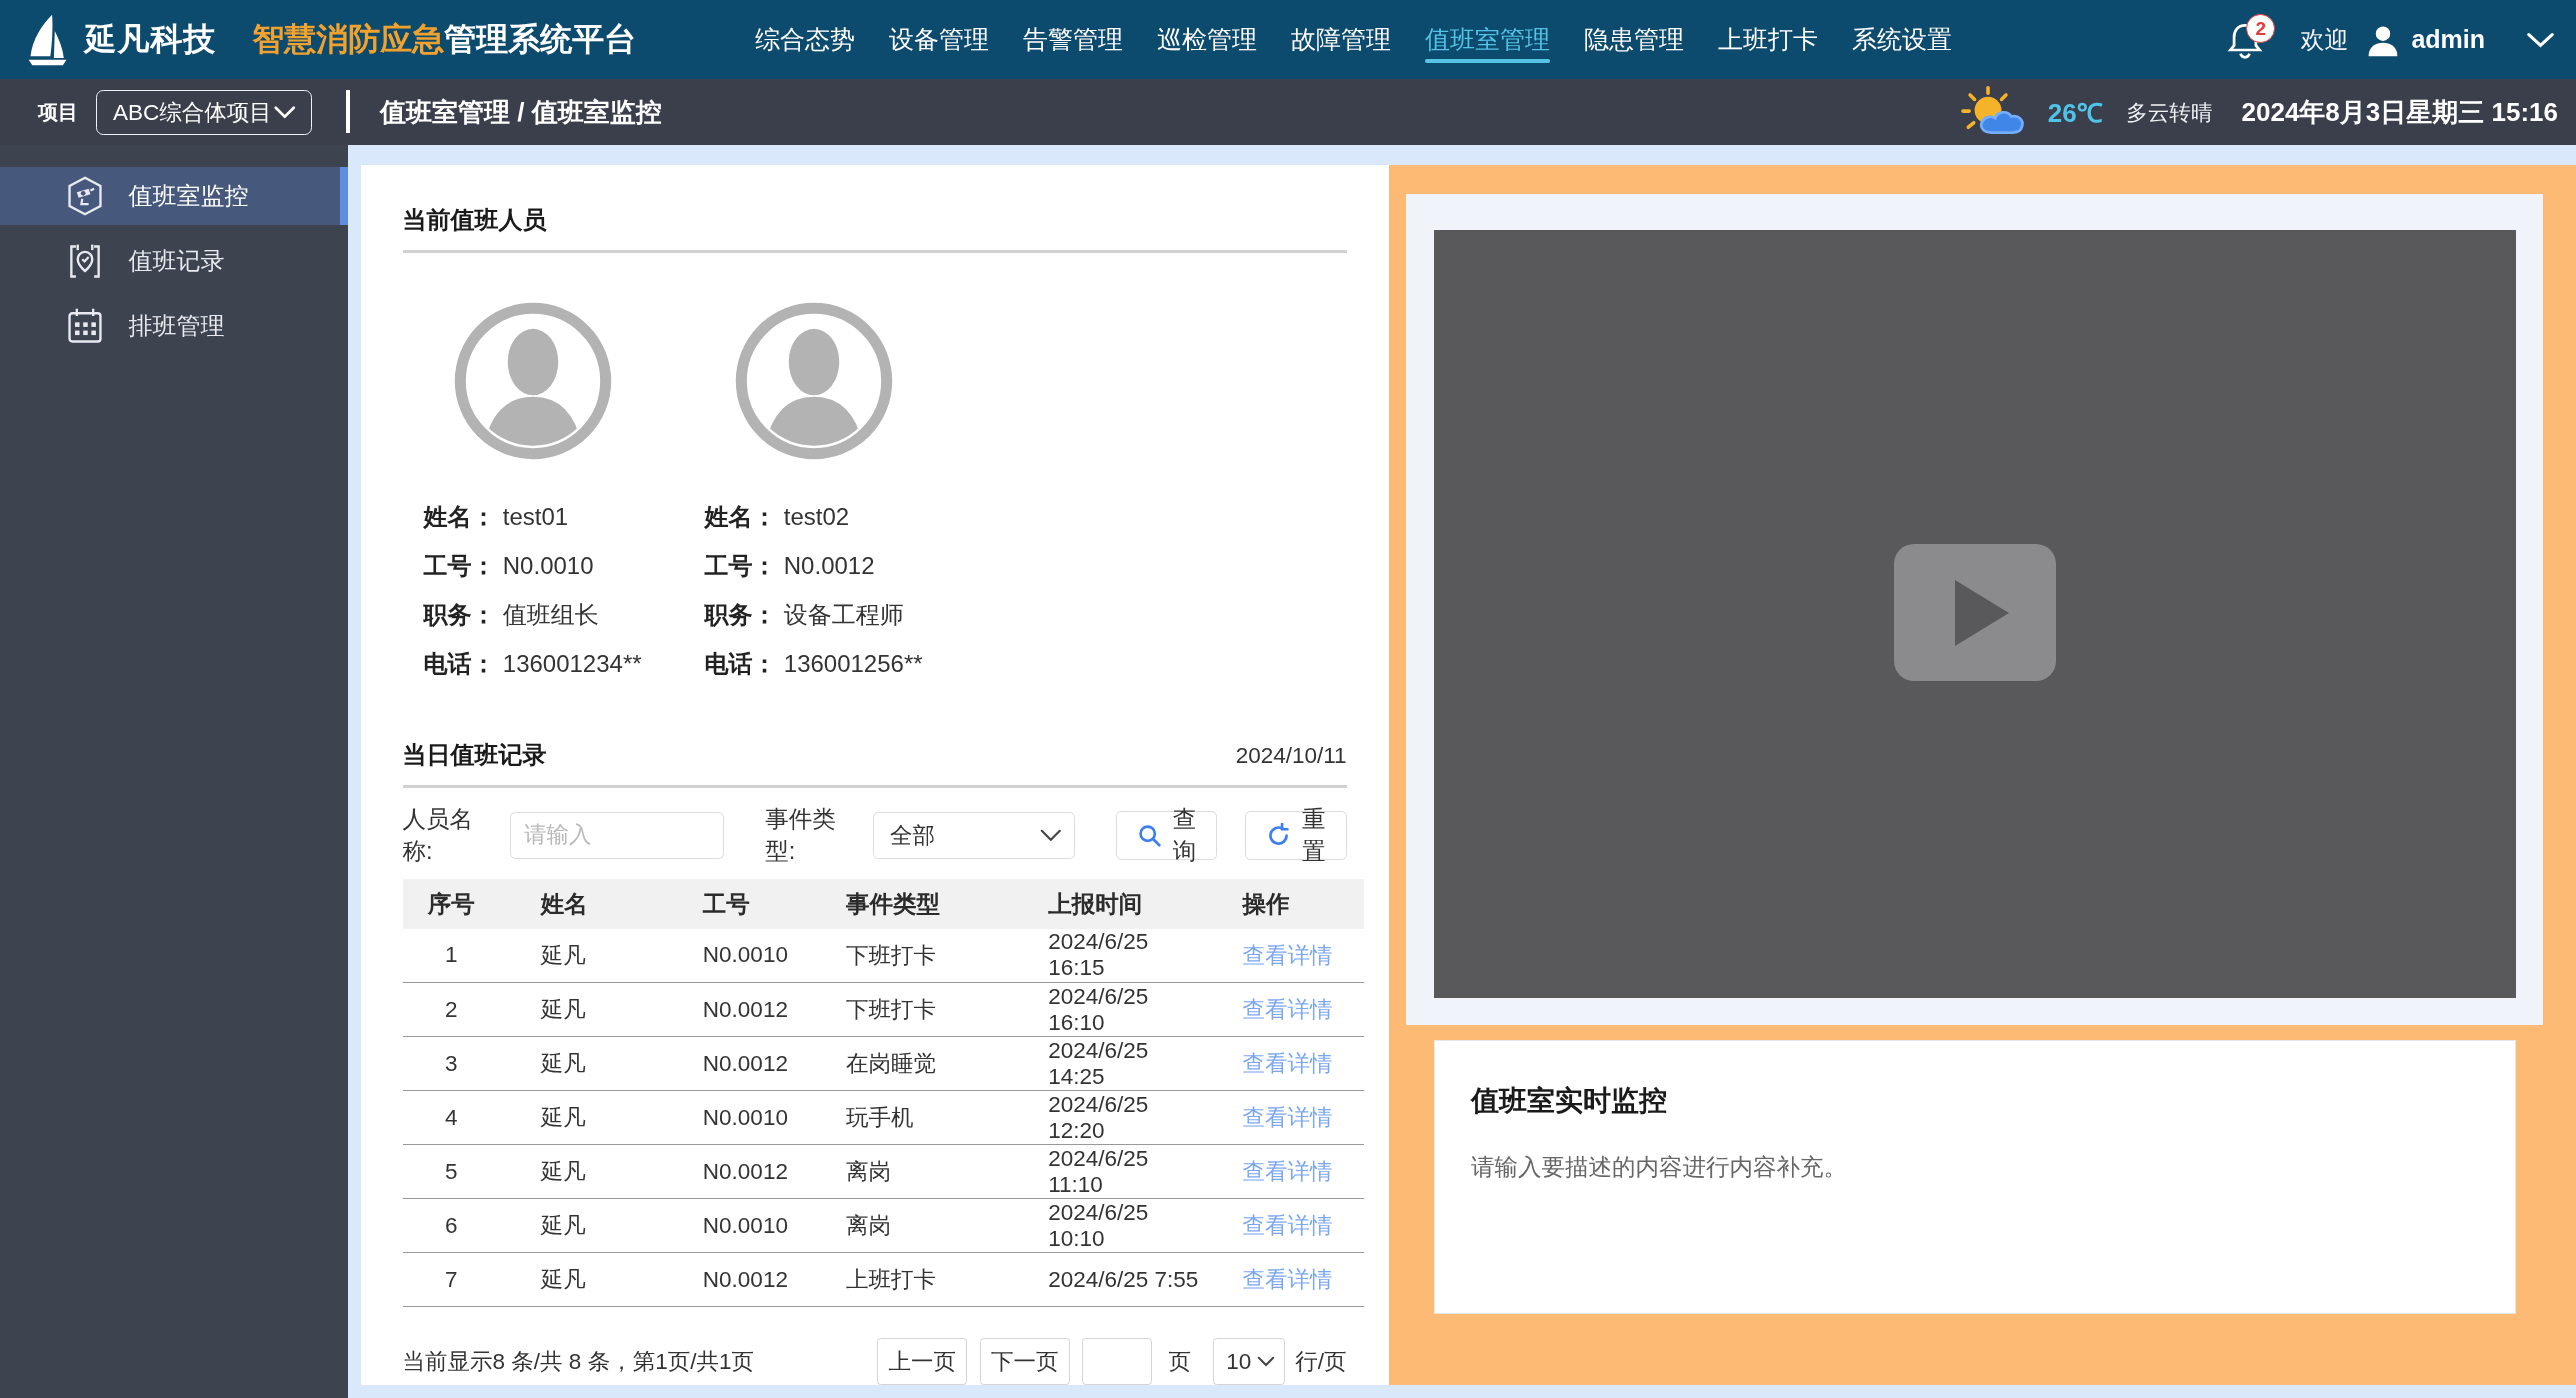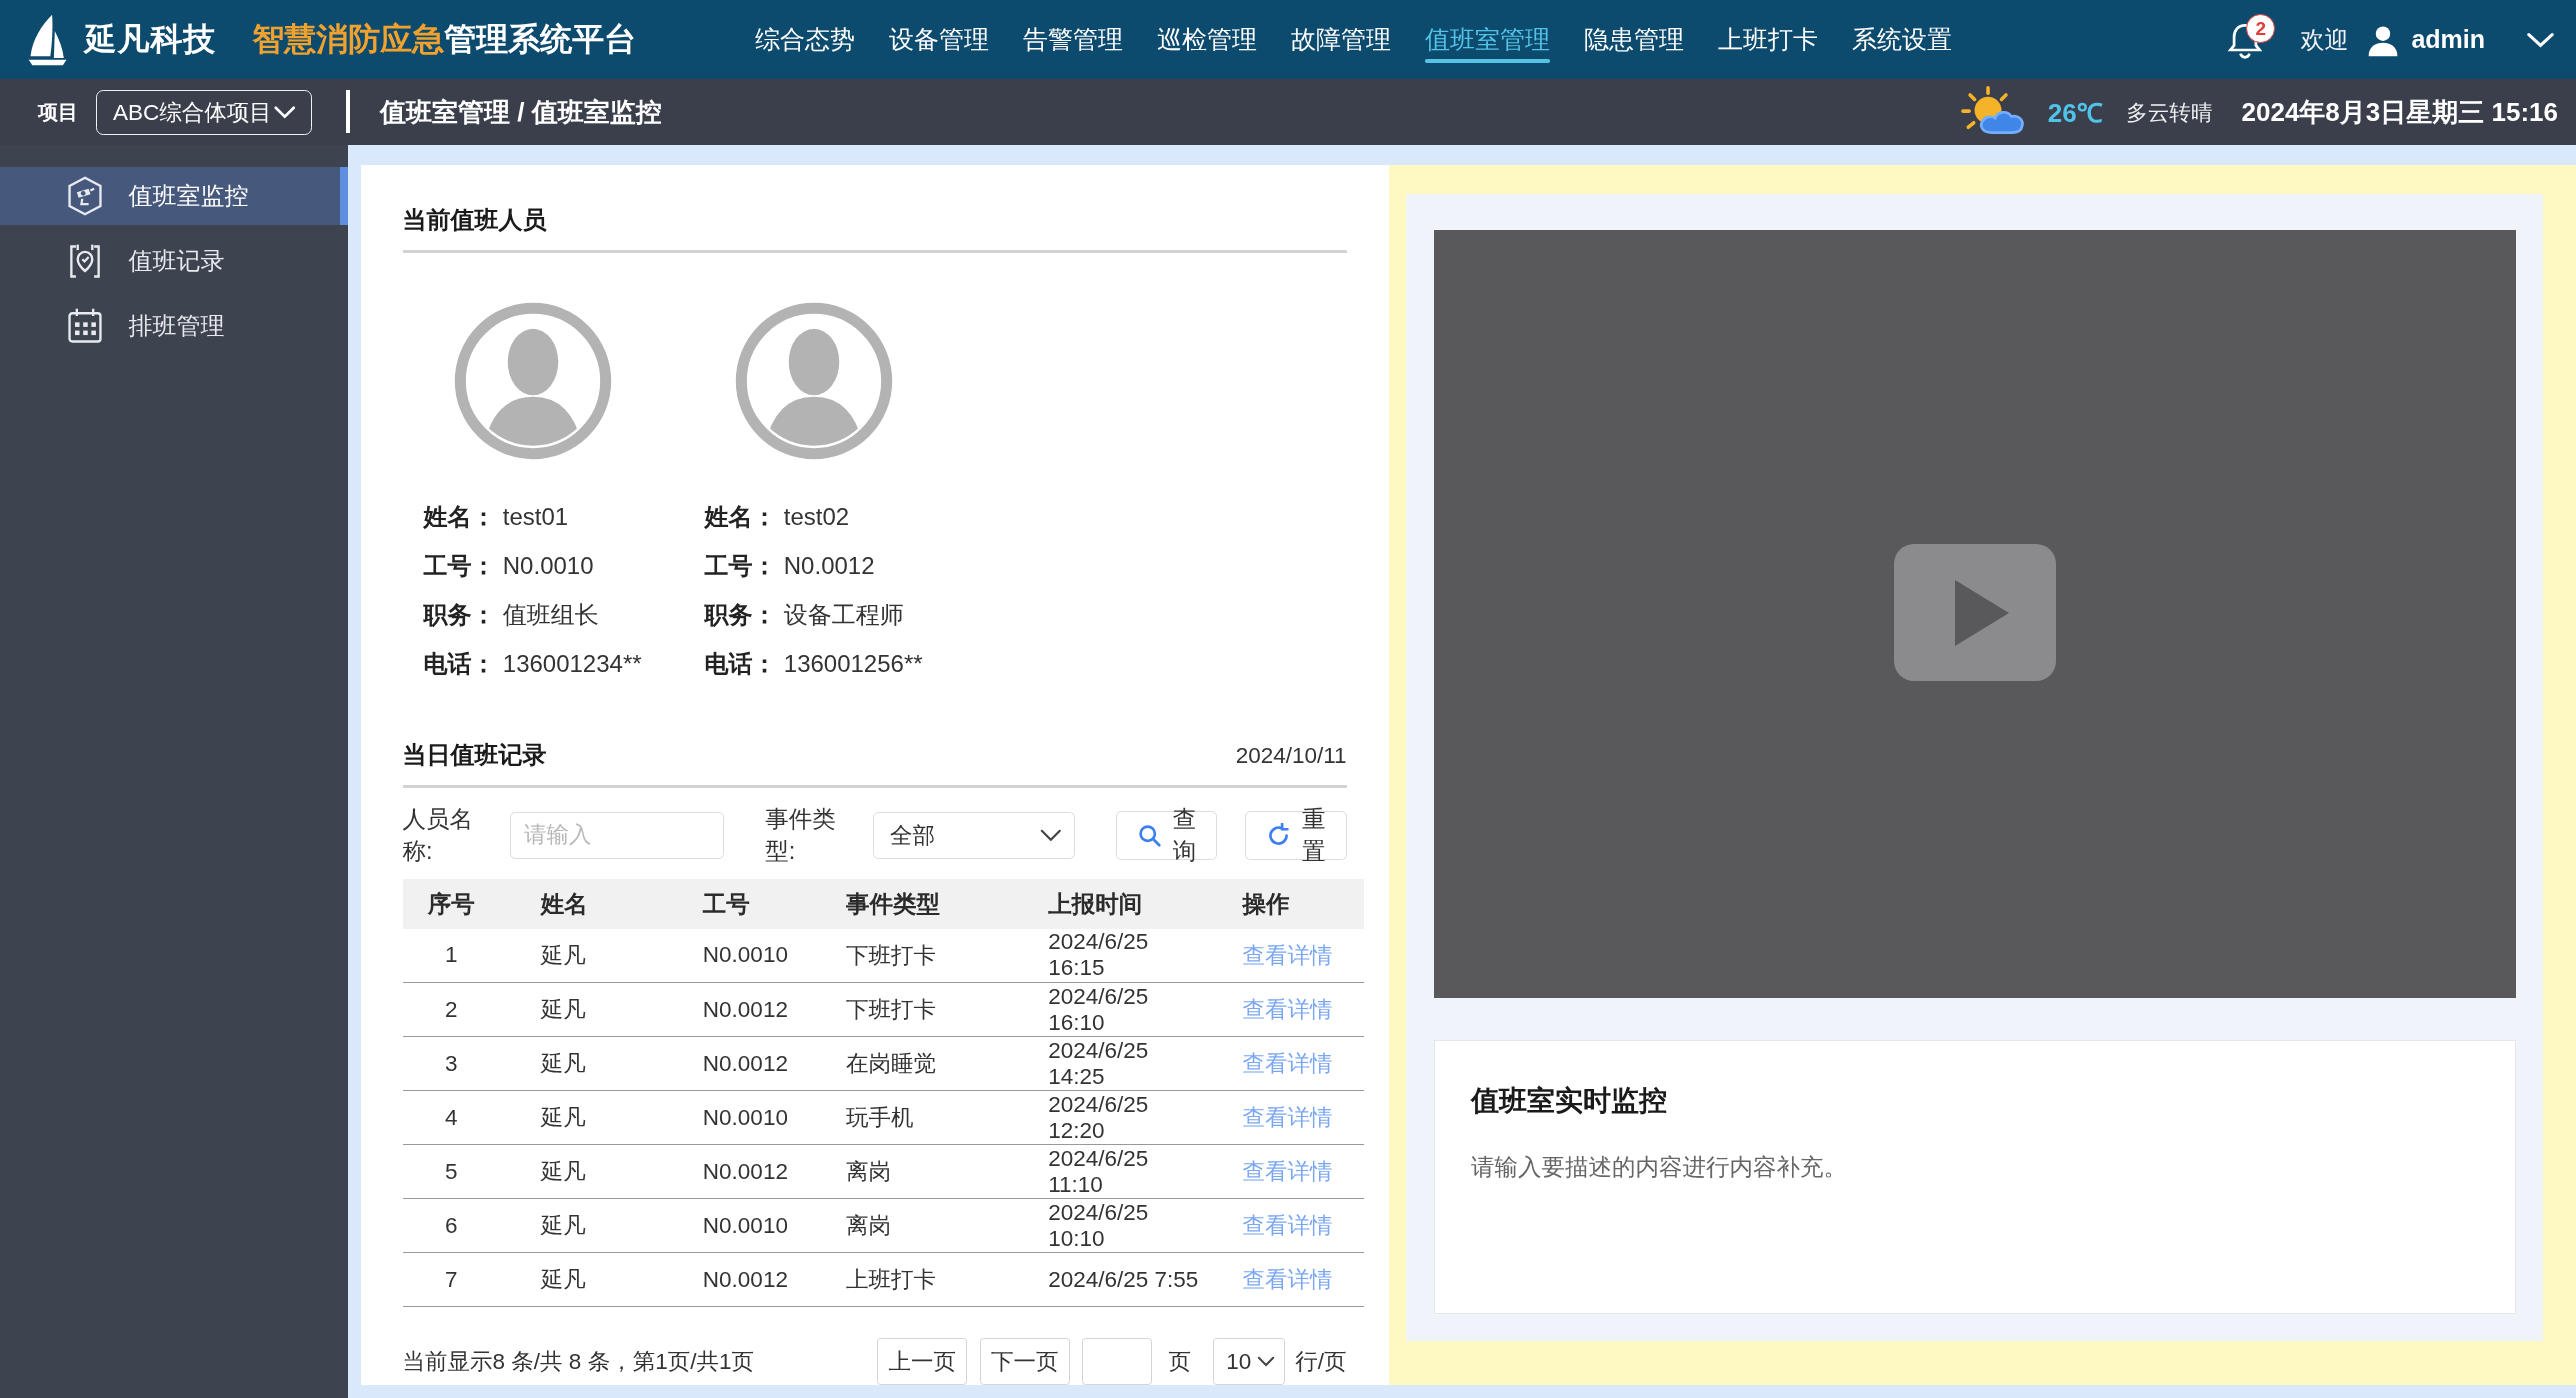--- a/index.html
+++ b/index.html
@@ -38,21 +38,21 @@
 
   
   .sidebar { position:absolute; left:0; top:145px; width:348px; height:1253px; background:#3d434f; }
   .side-item { position:relative; height:58px; display:flex; align-items:center; gap:23.5px; padding-left:65px; color:#e8eaef; font-size:24px; cursor:pointer; }
   .side-item.first { margin-top:21.6px; }
   .side-item + .side-item { margin-top:7.2px; }
   .side-item.active { background:#46597d; color:#fff; }
   .side-thumb { position:absolute; right:0; top:0; width:8px; height:58px; background:#5f8de0; }
 
   
-  .main { position:absolute; left:348px; top:145px; width:2228px; height:1253px; background:#fef9c3; }
+  .main { position:absolute; left:348px; top:145px; width:2228px; height:1253px; background:#fdba74; }
   .strip-top { position:absolute; left:0; top:0; width:2228px; height:20px; background:#d9e8fb; }
   .strip-bottom { position:absolute; left:0; bottom:0; width:2228px; height:12.6px; background:#d9e8fb; }
   .gutter-left { position:absolute; left:0; top:0; width:12.6px; height:1253px; background:#d9e8fb; }
 
   
   .left-card { position:absolute; left:12.6px; top:20px; width:1028px; height:1220px; background:#fff; padding:39px 42px 0 42px; }
   .sec-title-row { display:flex; justify-content:space-between; align-items:baseline; }
   .sec-title { font-size:24px; font-weight:bold; color:#1a1a1a; }
   .sec-date { font-size:22.5px; color:#333; }
   .sec-divider { height:2.7px; background:#d2d2d2; margin-top:14.4px; }
@@ -86,21 +86,21 @@
   .pg-info { font-size:22.5px; color:#333; }
   .pg-right { margin-left:auto; display:flex; align-items:center; }
   .pg-btn { width:90px; height:47px; border:1.8px solid #d4d4d4; border-radius:3.6px; background:#fff; font-size:22.5px; color:#333; display:flex; align-items:center; justify-content:center; cursor:pointer; }
   .pg-btn + .pg-btn { margin-left:12.6px; }
   .pg-input { width:70px; height:47px; border:1.8px solid #d4d4d4; border-radius:3.6px; margin-left:12.6px; font-size:22.5px; text-align:center; outline:none; }
   .pg-unit { font-size:22.5px; margin-left:16px; }
   .pg-size { width:72px; height:47px; border:1.8px solid #d4d4d4; border-radius:3.6px; margin-left:21.6px; display:flex; align-items:center; justify-content:space-between; padding:0 9px 0 12.6px; font-size:22.5px; cursor:pointer; }
   .pg-per { font-size:22.5px; margin-left:10.8px; }
 
   
-  .right-panel { position:absolute; left:1058px; top:49px; width:1137px; height:1147px; background:#f0f4fa; }
+  .right-panel { position:absolute; left:1058px; top:49px; width:1137px; height:831px; background:#f0f4fa; }
   .video { position:absolute; left:28px; top:36px; width:1082px; height:768px; background:#59595c; cursor:pointer; }
   .play-btn { position:absolute; left:460px; top:314px; width:162px; height:137px; background:#8b8b8d; border-radius:20px; display:flex; align-items:center; justify-content:center; }
   .play-tri { width:0; height:0; border-left:54px solid #59595c; border-top:33px solid transparent; border-bottom:33px solid transparent; margin-left:14.4px; }
   .subcard { position:absolute; left:28px; top:846px; width:1082px; height:274px; background:#fff; border:0.9px solid #e4e7ec; padding:41px 36px 0 36px; }
   .subcard h3 { font-size:28px; font-weight:bold; color:#1a1a1a; }
   .subcard p { margin-top:31px; font-size:23.5px; color:#666; }
 
   svg { display:block; }
 </style>
 </head>

